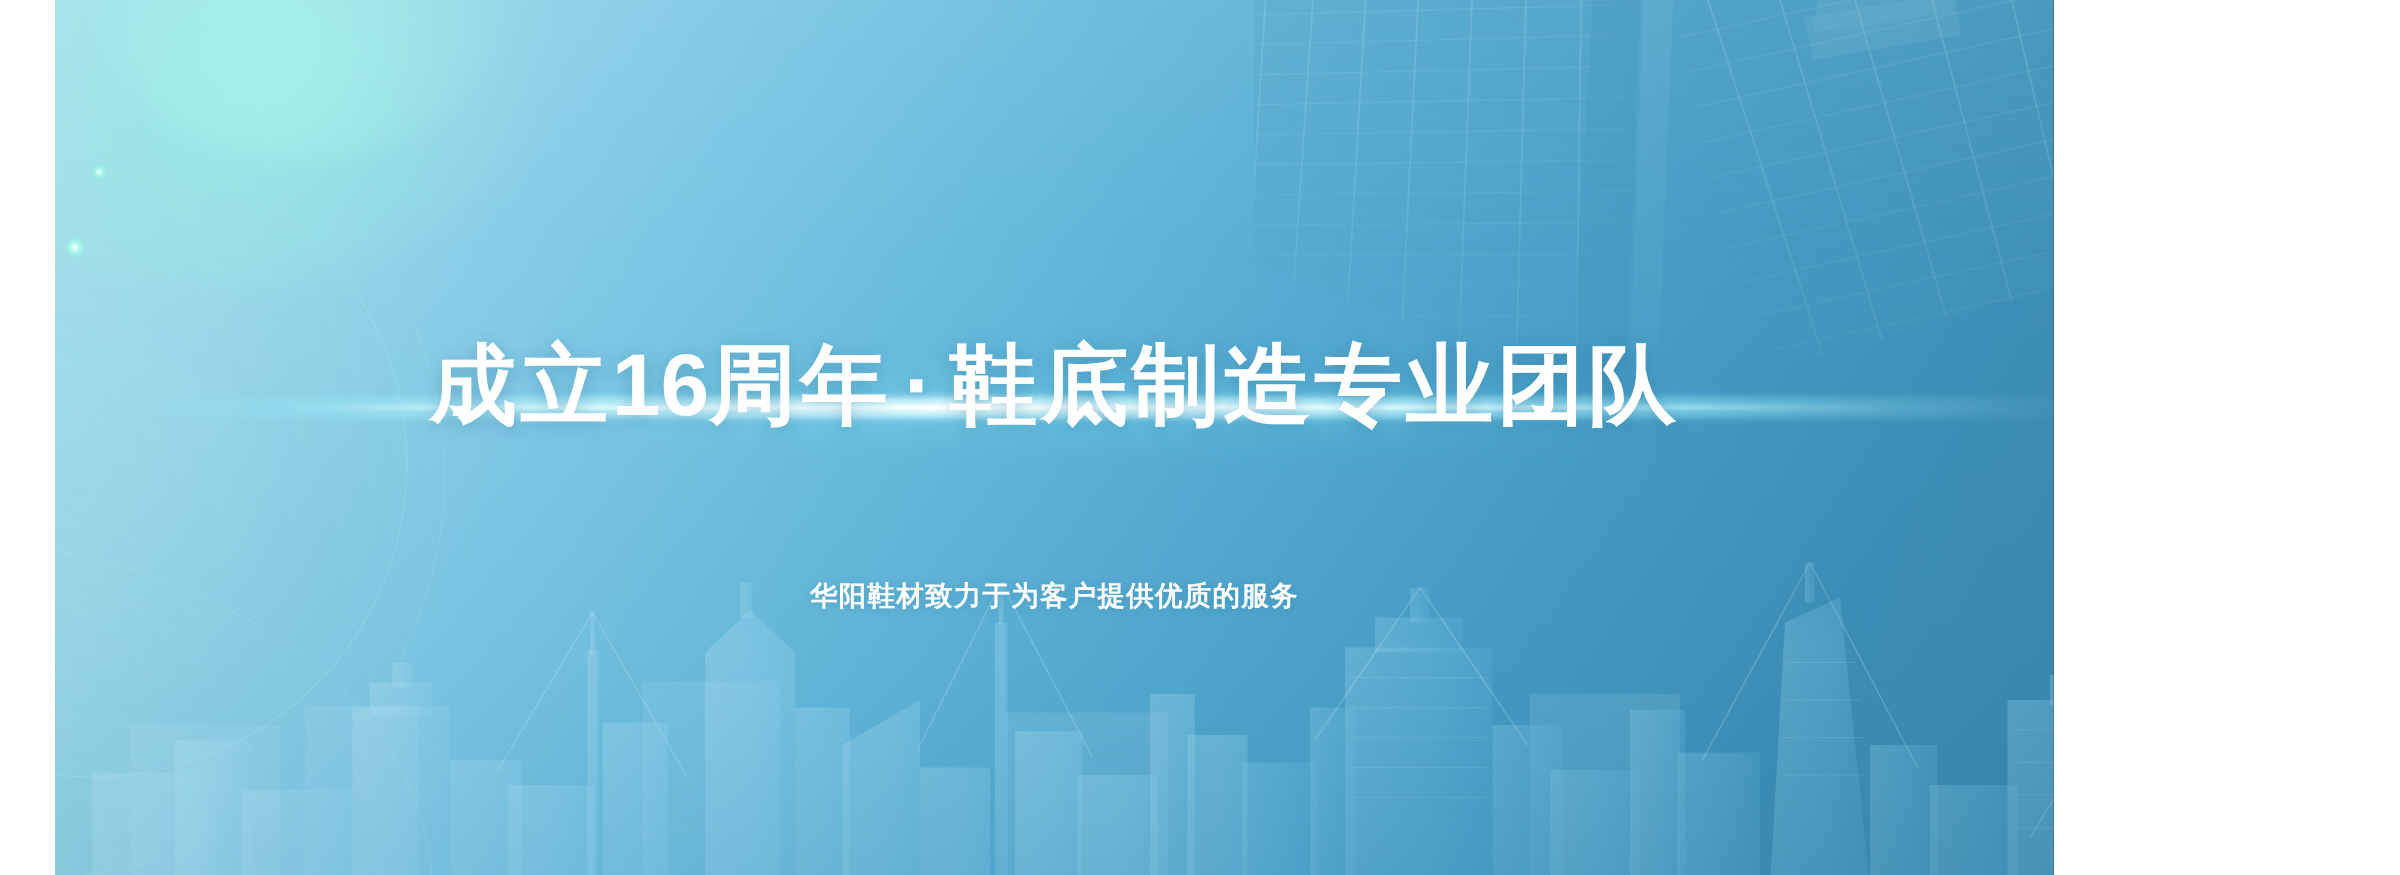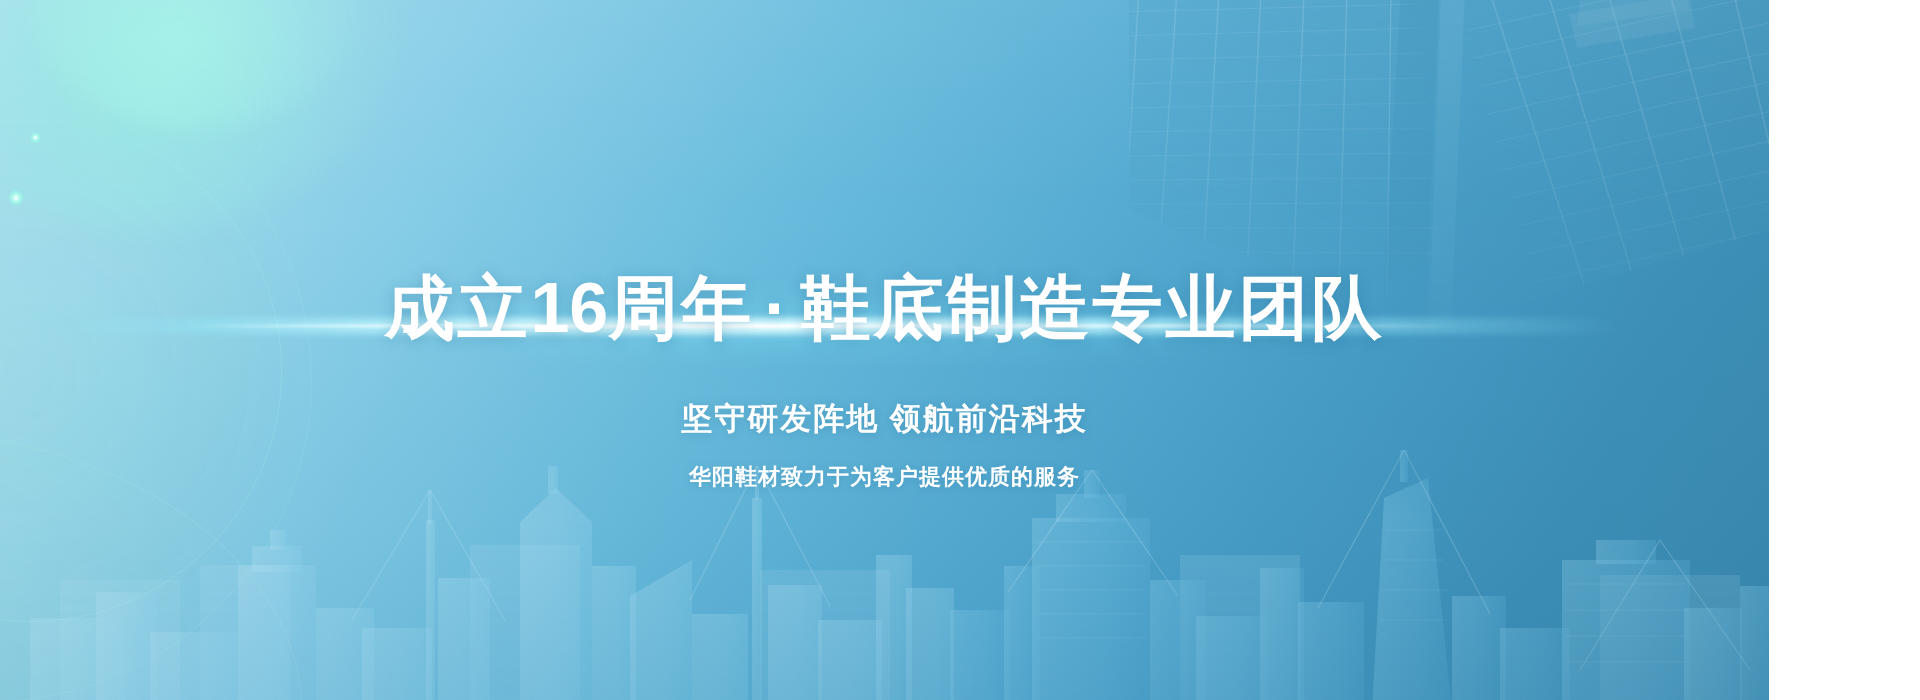--- a/index.html
+++ b/index.html
@@ -7,24 +7,25 @@
     margin: 0;
     padding: 0;
     background: #ffffff;
   }
   body {
     font-family: "Liberation Sans", "DejaVu Sans", sans-serif;
   }
 
   .banner {
     position: relative;
-    width: 1769px;
+    width: 1599px;
     height: 700px;
     overflow: hidden;
     background: #000000;
+    margin-left: 44px;
   }
 
   
   .bg-gradient {
     position: absolute;
     inset: 0;
     background: linear-gradient(115deg,
         #a9dfee 0%,
         #9ad8ea 12%,
         #83cbe6 26%,
@@ -448,19 +449,18 @@
   <div class="beam-halo"></div>
   <div class="beam"></div>
   <div class="beam-core"></div>
 
   <div class="content">
 
     <div class="headline">
       <span>成立</span><span class="num">16</span><span>周年</span><span class="sep">·</span><span>鞋底制造专业团队</span>
     </div>
 
-    <div class="subtitle-1">坚守研发阵地  领航前沿科技</div>
 
     <div class="subtitle-2">华阳鞋材致力于为客户提供优质的服务</div>
 
   </div>
 
 </div>
 
 </body></html>

